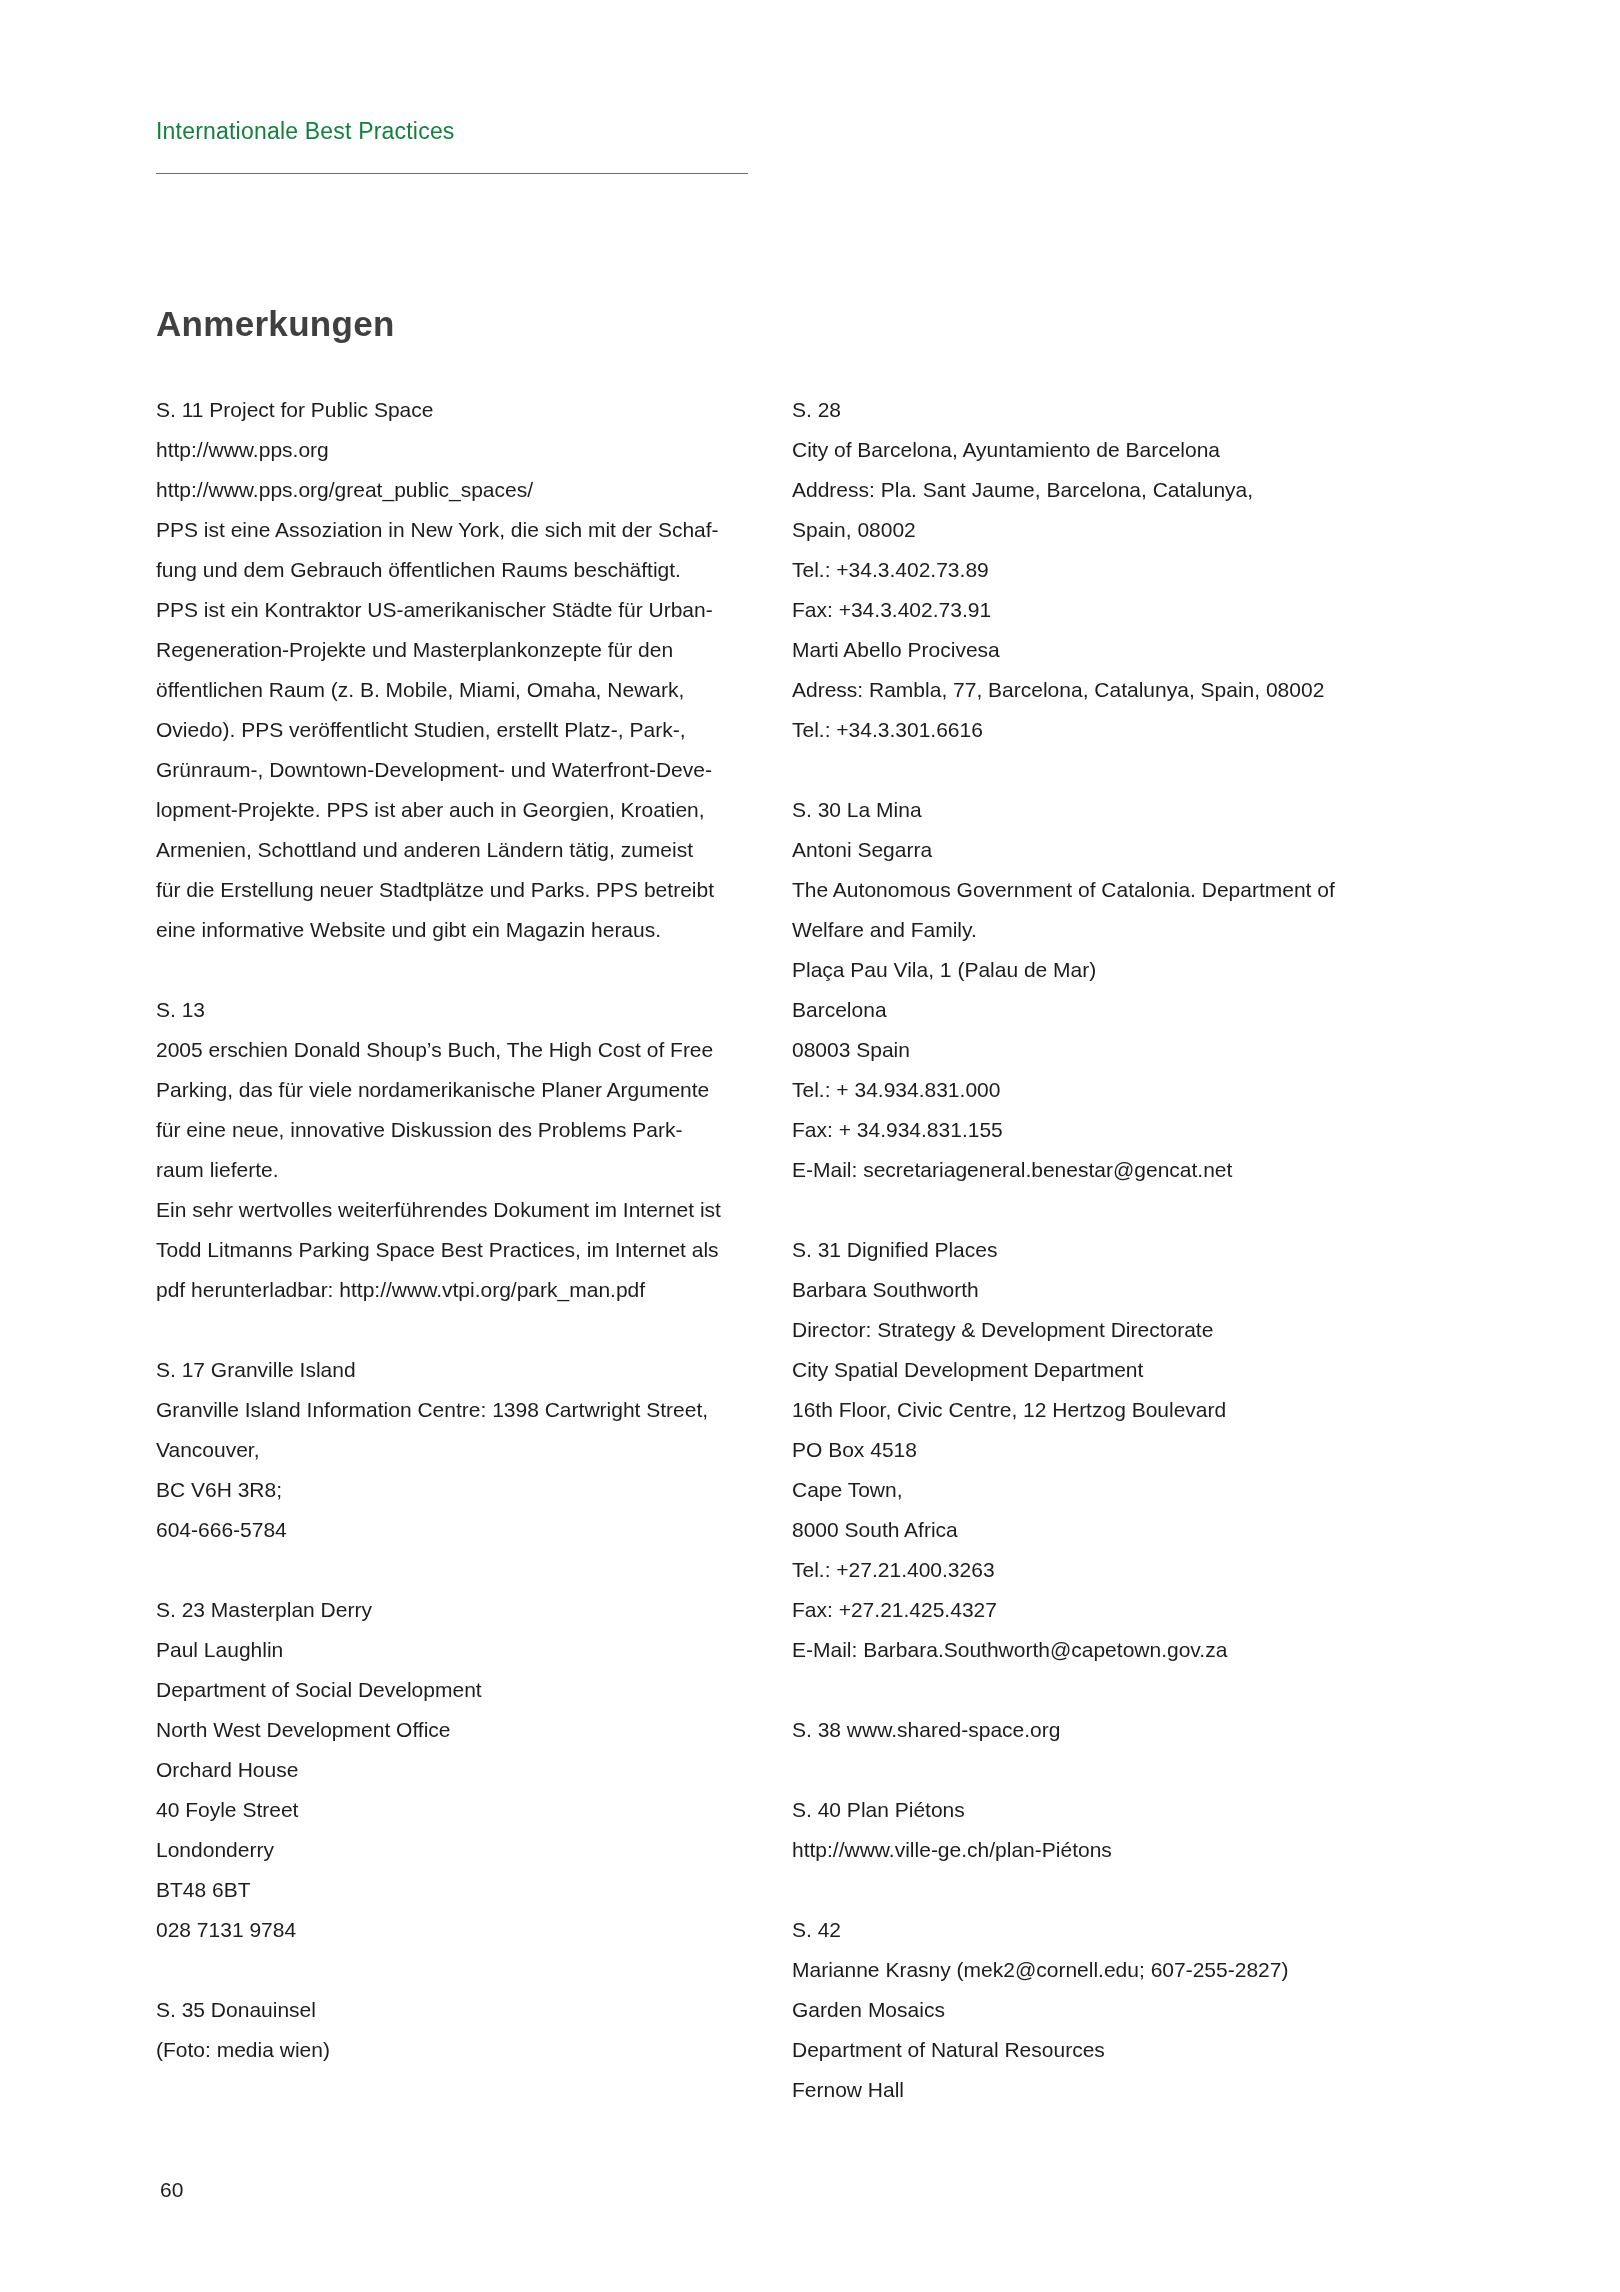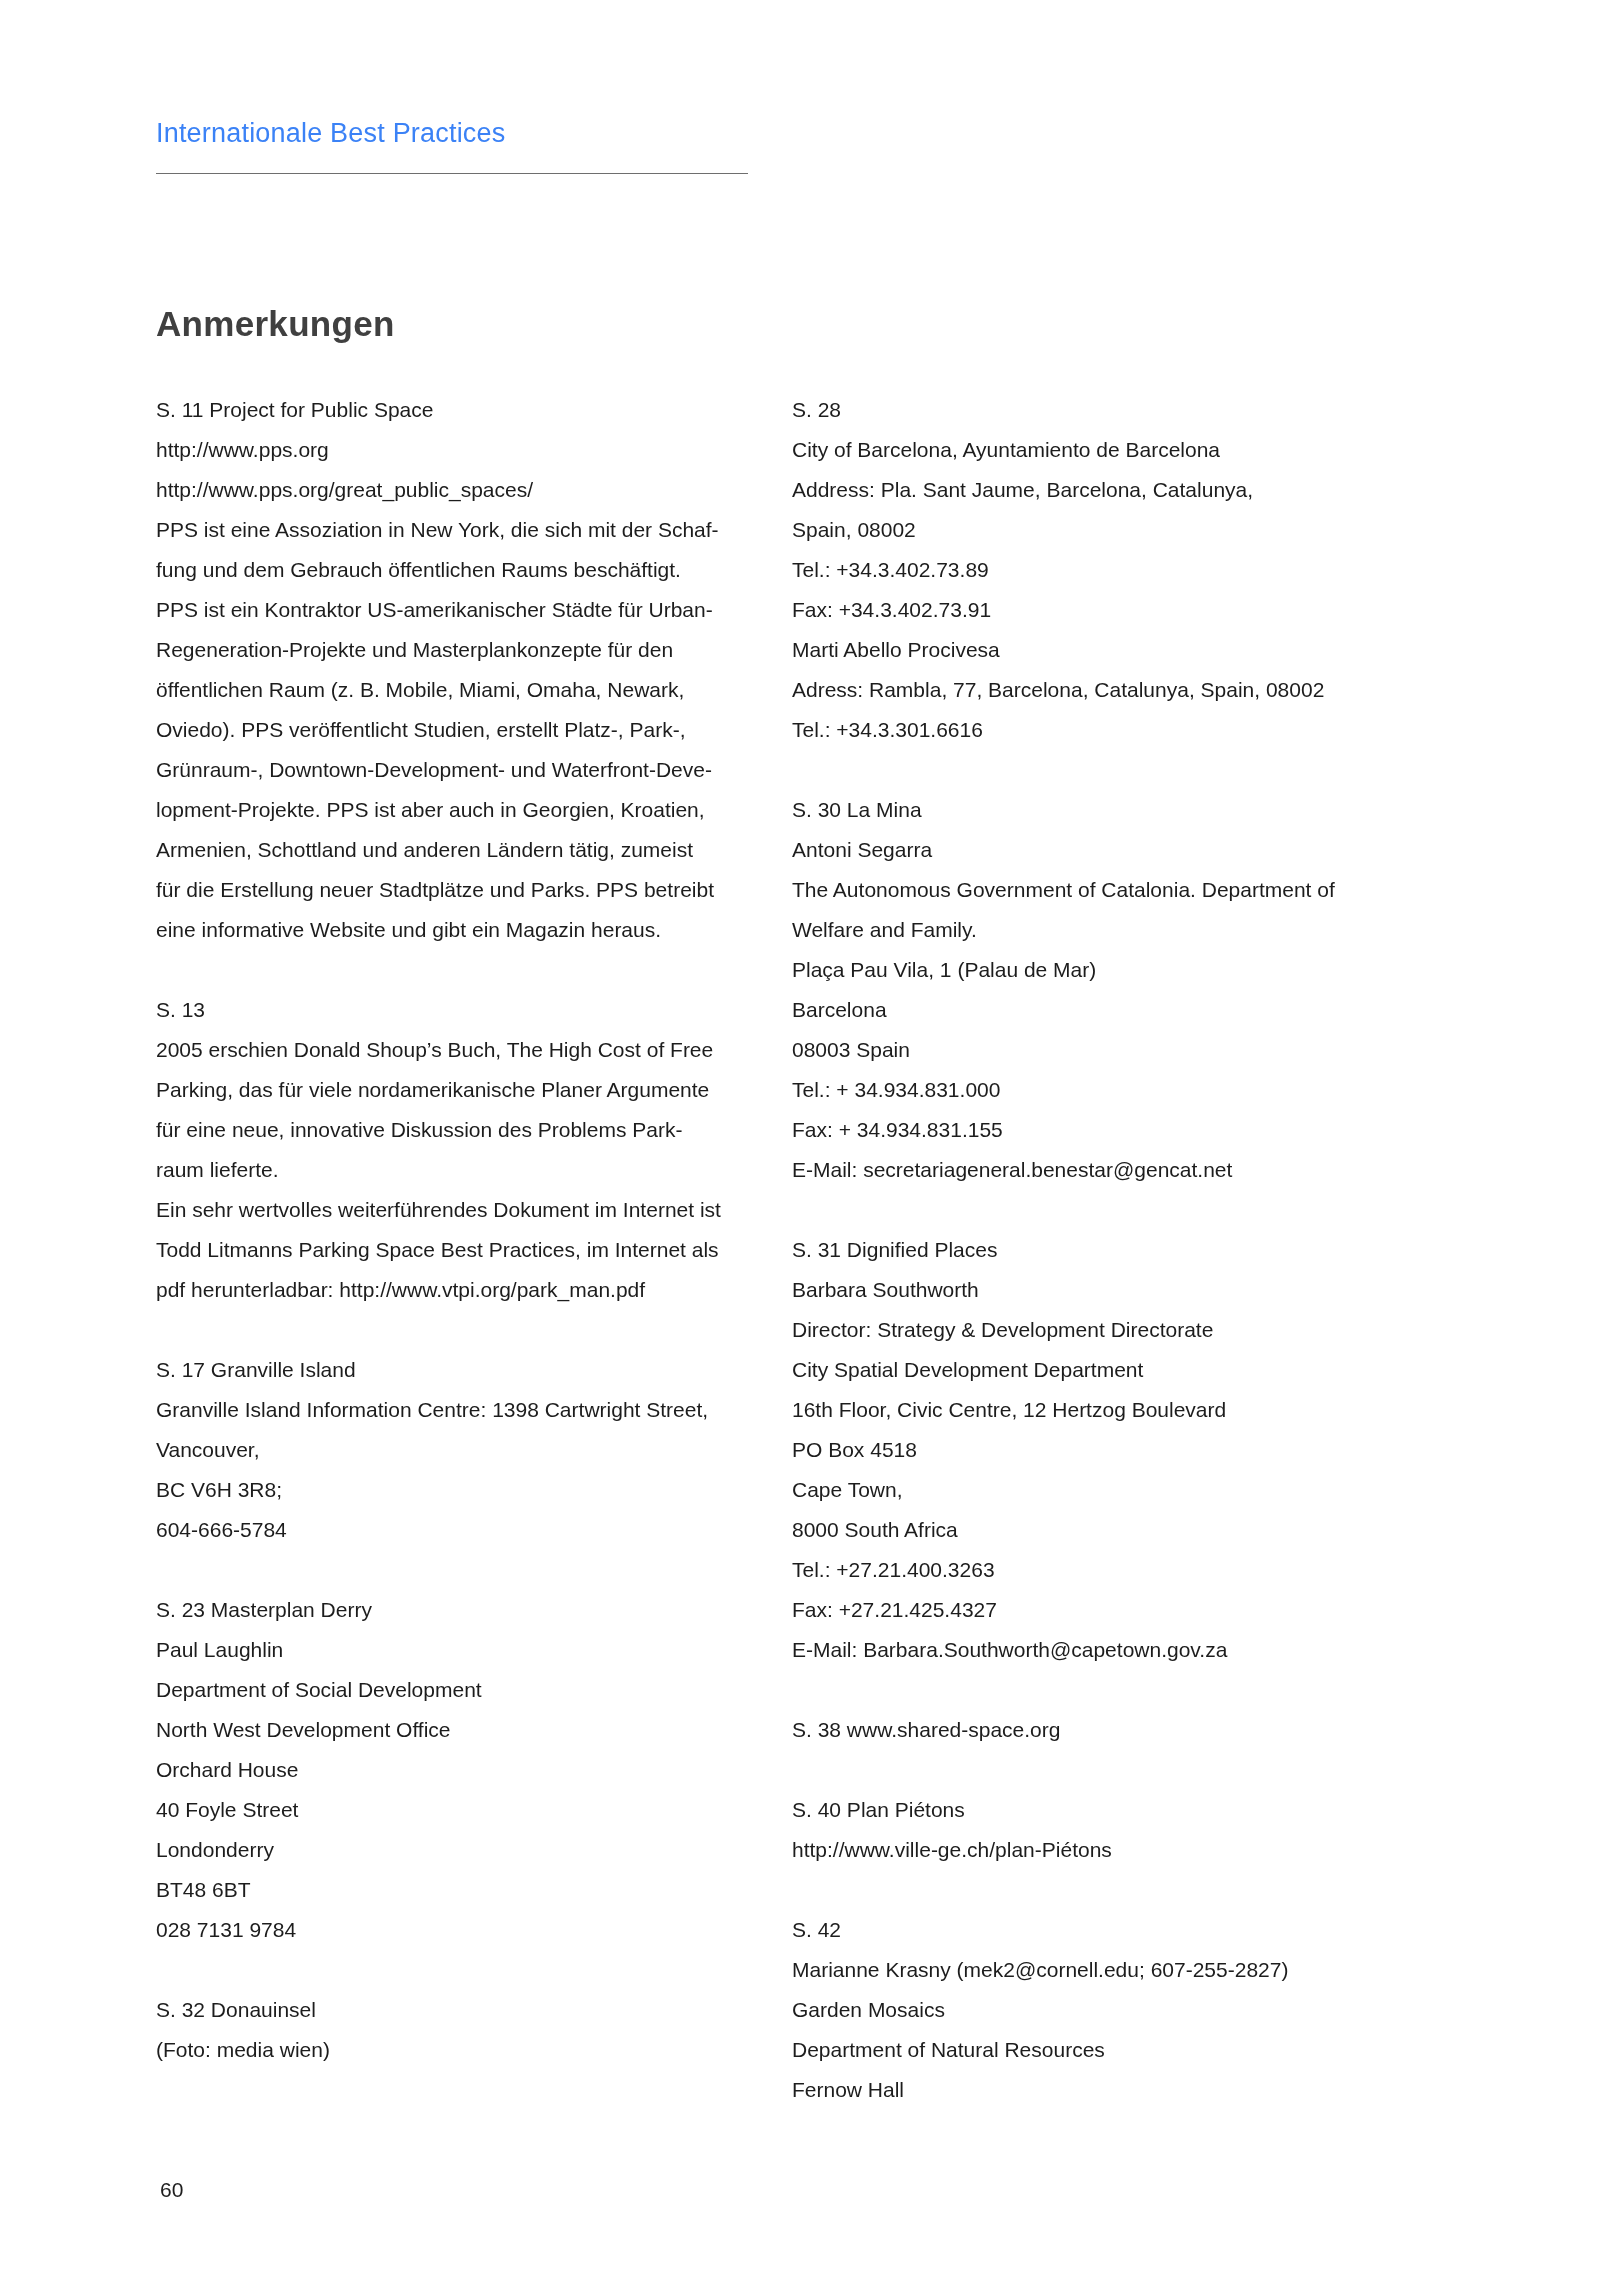--- a/index.html
+++ b/index.html
@@ -16,23 +16,23 @@
   .page {
     position: relative;
     width: 1620px;
     height: 2293px;
     background: #ffffff;
   }
   .running-header {
     position: absolute;
     left: 156px;
     top: 118px;
-    font-size: 27px;
+    font-size: 23px;
     letter-spacing: 0.2px;
-    color: #3b82f6;
+    color: #15803d;
   }
   .header-rule {
     position: absolute;
     left: 156px;
     top: 173px;
     width: 592px;
     border-top: 1px solid #6e6e6e;
     height: 0;
   }
   .page-title {
@@ -119,21 +119,21 @@
         <p class="note-line">Paul Laughlin</p>
         <p class="note-line">Department of Social Development</p>
         <p class="note-line">North West Development Office</p>
         <p class="note-line">Orchard House</p>
         <p class="note-line">40 Foyle Street</p>
         <p class="note-line">Londonderry</p>
         <p class="note-line">BT48 6BT</p>
         <p class="note-line">028 7131 9784</p>
       </div>
       <div class="note-block">
-        <p class="note-line">S. 32 Donauinsel</p>
+        <p class="note-line">S. 35 Donauinsel</p>
         <p class="note-line">(Foto: media wien)</p>
       </div>
     </div>
 
   <div class="col col-right">
       <div class="note-block">
         <p class="note-line">S. 28</p>
         <p class="note-line">City of Barcelona, Ayuntamiento de Barcelona</p>
         <p class="note-line">Address: Pla. Sant Jaume, Barcelona, Catalunya,</p>
         <p class="note-line">Spain, 08002</p>

